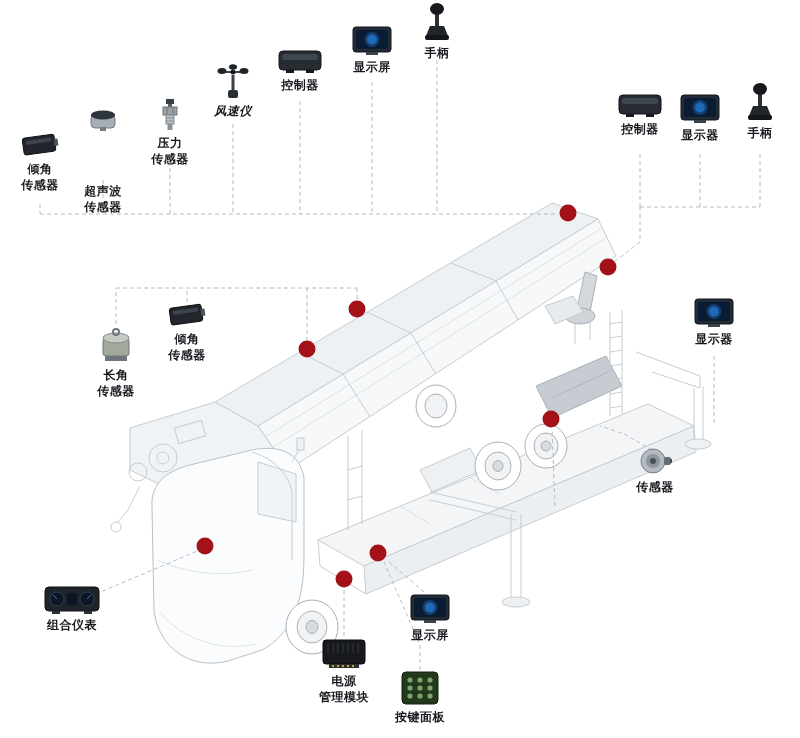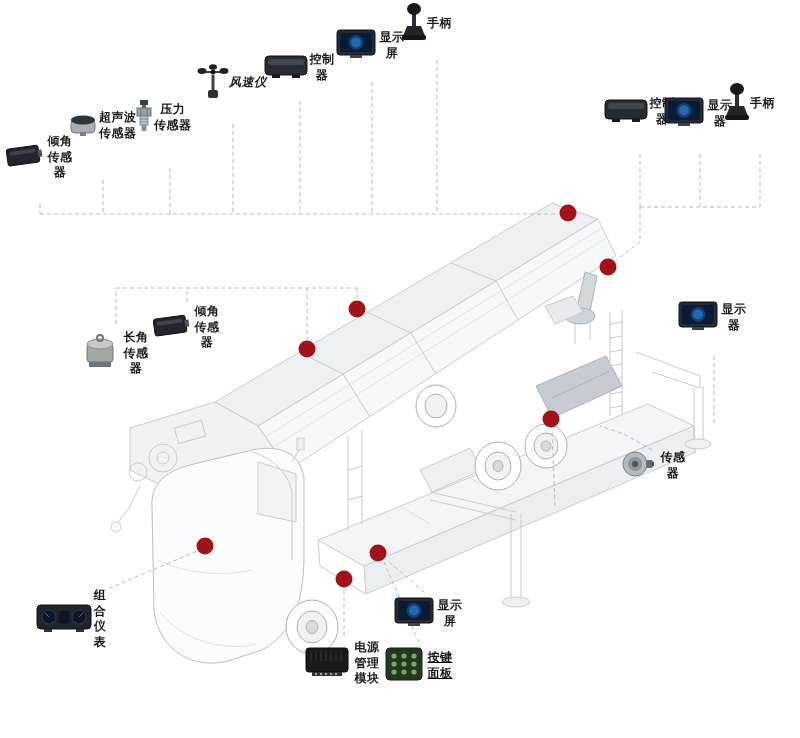--- a/index.html
+++ b/index.html
@@ -2,21 +2,21 @@
 <html><head>
 <meta charset="utf-8">
 <style>
   html,body{margin:0;padding:0;background:#ffffff;}
   .stage{
     position:relative;width:800px;height:738px;background:#ffffff;
     overflow:hidden;font-family:"DejaVu Sans","Liberation Sans",sans-serif;
   }
   .layer{position:absolute;left:0;top:0;}
   .component{
-    position:absolute;display:flex;align-items:center;
+    position:absolute;display:flex;flex-direction:column;align-items:center;
     width:72px;text-align:center;z-index:3;
   }
   .component .icon{display:block;line-height:0;}
   .comp-label{
     margin-top:4px;font-size:12px;font-weight:600;color:#15181c;
     white-space:pre-line;line-height:1.3;letter-spacing:0.5px;
   }
   .w80{width:80px;}
   .w84{width:84px;}
   .rot-90{transform:rotate(90deg);margin:-4px 0;}
@@ -272,21 +272,21 @@
   </svg>
 
   <div class="component" style="left:4px;top:130px;">
     <span class="icon"><svg width="40" height="28" class="rot-n8">
           <use href="#icon-box-sensor"></use>
         </svg></span>
     <span class="comp-label">倾角
 传感器</span>
   </div>
 
-  <div class="component" style="left:67px;top:106px;">
+  <div class="component" style="left:67px;top:106px;gap:48px;">
     <span class="icon"><svg width="32" height="26">
           <use href="#icon-cylinder-sensor"></use>
         </svg></span>
     <span class="comp-label">超声波
 传感器</span>
   </div>
 
   <div class="component" style="left:134px;top:98px;">
     <span class="icon"><svg width="20" height="34">
           <use href="#icon-plug-sensor"></use>
@@ -359,21 +359,21 @@
   </div>
 
 
   <div class="component" style="left:394px;top:594px;">
     <span class="icon"><svg width="40" height="30">
           <use href="#icon-display"></use>
         </svg></span>
     <span class="comp-label">显示屏</span>
   </div>
 
-  <div class="component" style="left:384px;top:646px;text-decoration:underline;">
+  <div class="component" style="left:384px;top:670px;">
     <span class="icon"><svg width="40" height="36">
           <use href="#icon-keypad"></use>
         </svg></span>
     <span class="comp-label">按键面板</span>
   </div>
 
   <div class="component" style="left:36px;top:584px;">
     <span class="icon"><svg width="56" height="30">
           <use href="#icon-cluster"></use>
         </svg></span>

